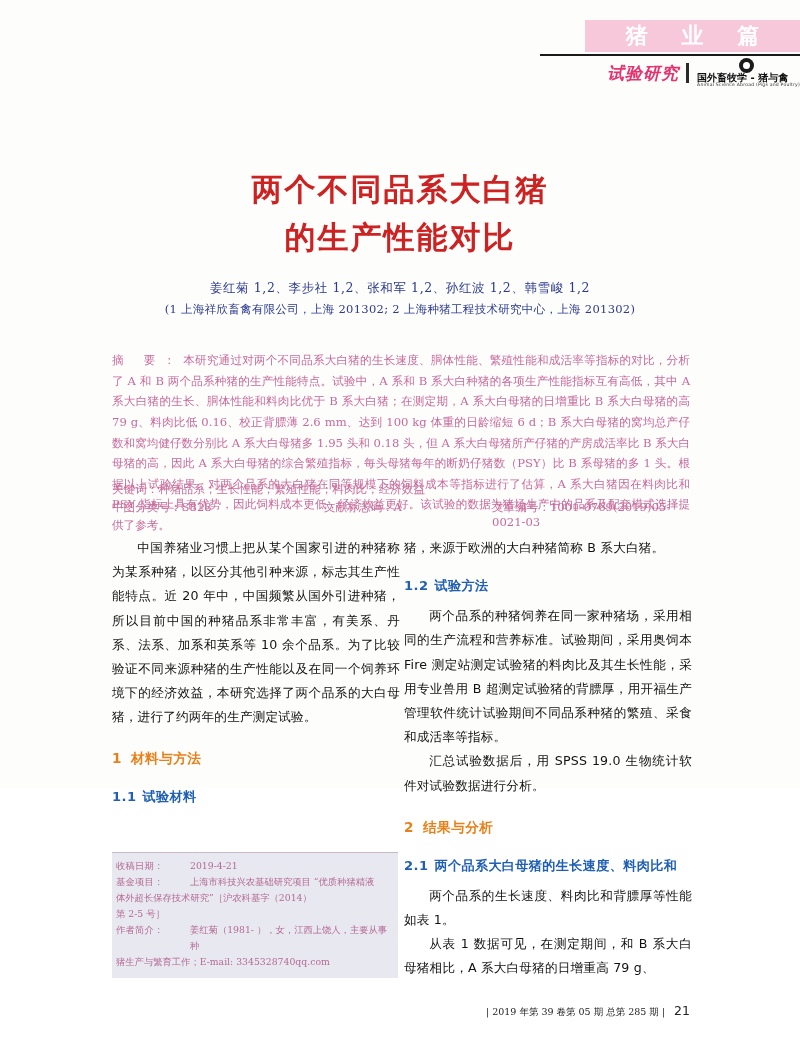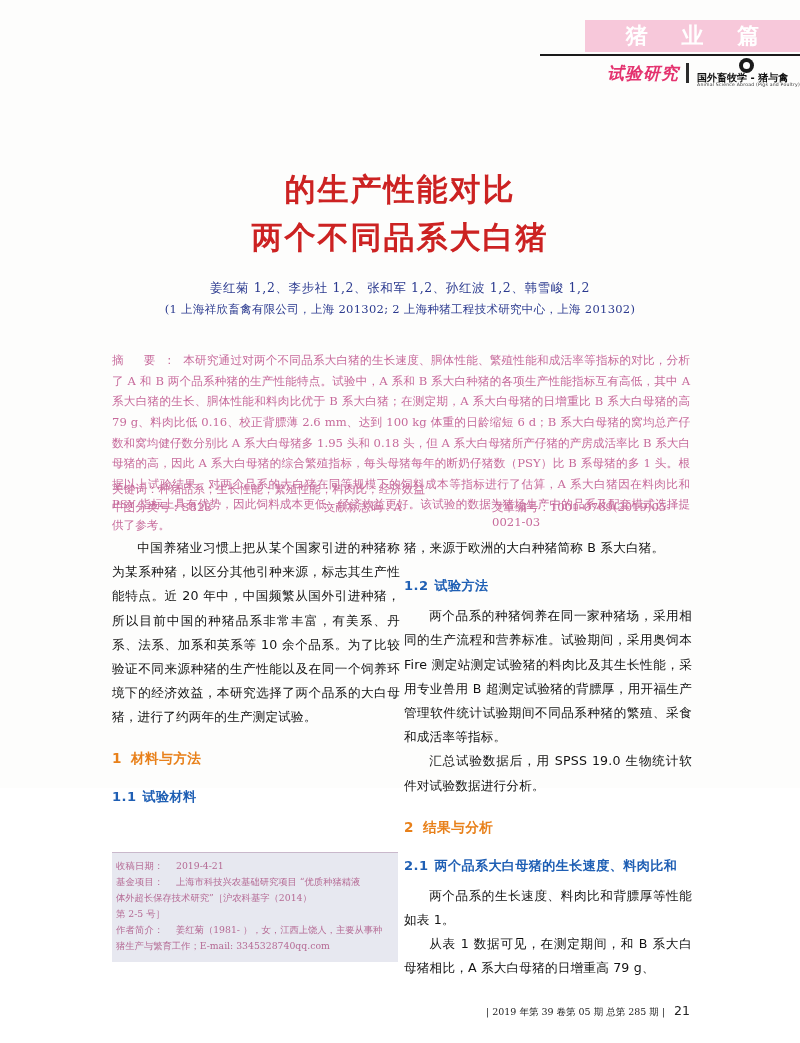--- a/index.html
+++ b/index.html
@@ -247,21 +247,21 @@
     width: 286px;
     background: #e7e8f0;
     border-top: 1px solid #c9b8cb;
     padding: 5px 6px 8px 4px;
     box-sizing: border-box;
     color: #b56a94;
     font-size: 9.3px;
     line-height: 1.72;
     font-family: "DejaVu Serif", serif;
   }
-  .fn-row { display: flex; }
+  .fn-row { display: flex; gap: 14px; }
   .fn-lbl { width: 60px; flex: none; letter-spacing: .2px; }
   .fn-val { flex: 1; }
   .fn-cont { }
 
   
   .footer {
     position: absolute;
     left: 400px;
     top: 1003px;
     width: 290px;
@@ -293,22 +293,22 @@
         <span class="logo-mark"></span>
         <span class="logo-txt">
           <span class="logo-cn">国外畜牧学 - 猪与禽</span>
           <span class="logo-en">Animal Science Abroad (Pigs and Poultry)</span>
         </span>
       </span>
     </div>
   </div>
 
   <div class="title-block">
+    <div class="title-line">两个不同品系大白猪</div>
     <div class="title-line">的生产性能对比</div>
-    <div class="title-line">两个不同品系大白猪</div>
   </div>
 
   <div class="authors">姜红菊 1,2、李步社 1,2、张和军 1,2、孙红波 1,2、韩雪峻 1,2</div>
   <div class="affiliation">(1  上海祥欣畜禽有限公司，上海    201302;  2  上海种猪工程技术研究中心，上海    201302)</div>
 
   <div class="abstract">
     <span class="lbl">摘  要：</span><span>本研究通过对两个不同品系大白猪的生长速度、胴体性能、繁殖性能和成活率等指标的对比，分析了 A 和 B 两个品系种猪的生产性能特点。试验中，A 系和 B 系大白种猪的各项生产性能指标互有高低，其中 A 系大白猪的生长、胴体性能和料肉比优于 B 系大白猪；在测定期，A 系大白母猪的日增重比 B 系大白母猪的高 79 g、料肉比低 0.16、校正背膘薄 2.6 mm、达到 100 kg 体重的日龄缩短 6 d；B 系大白母猪的窝均总产仔数和窝均健仔数分别比 A 系大白母猪多 1.95 头和 0.18 头，但 A 系大白母猪所产仔猪的产房成活率比 B 系大白母猪的高，因此 A 系大白母猪的综合繁殖指标，每头母猪每年的断奶仔猪数（PSY）比 B 系母猪的多 1 头。根据以上试验结果，对两个品系的大白猪在同等规模下的饲料成本等指标进行了估算，A 系大白猪因在料肉比和 PSY 指标上具有优势，因此饲料成本更低，经济效益更好。该试验的数据为猪场生产中的品系及配套模式选择提供了参考。</span>
   </div>
   <div class="keywords">
     <span>关键词：</span><span>种猪品系；生长性能；繁殖性能；料肉比；经济效益</span>

